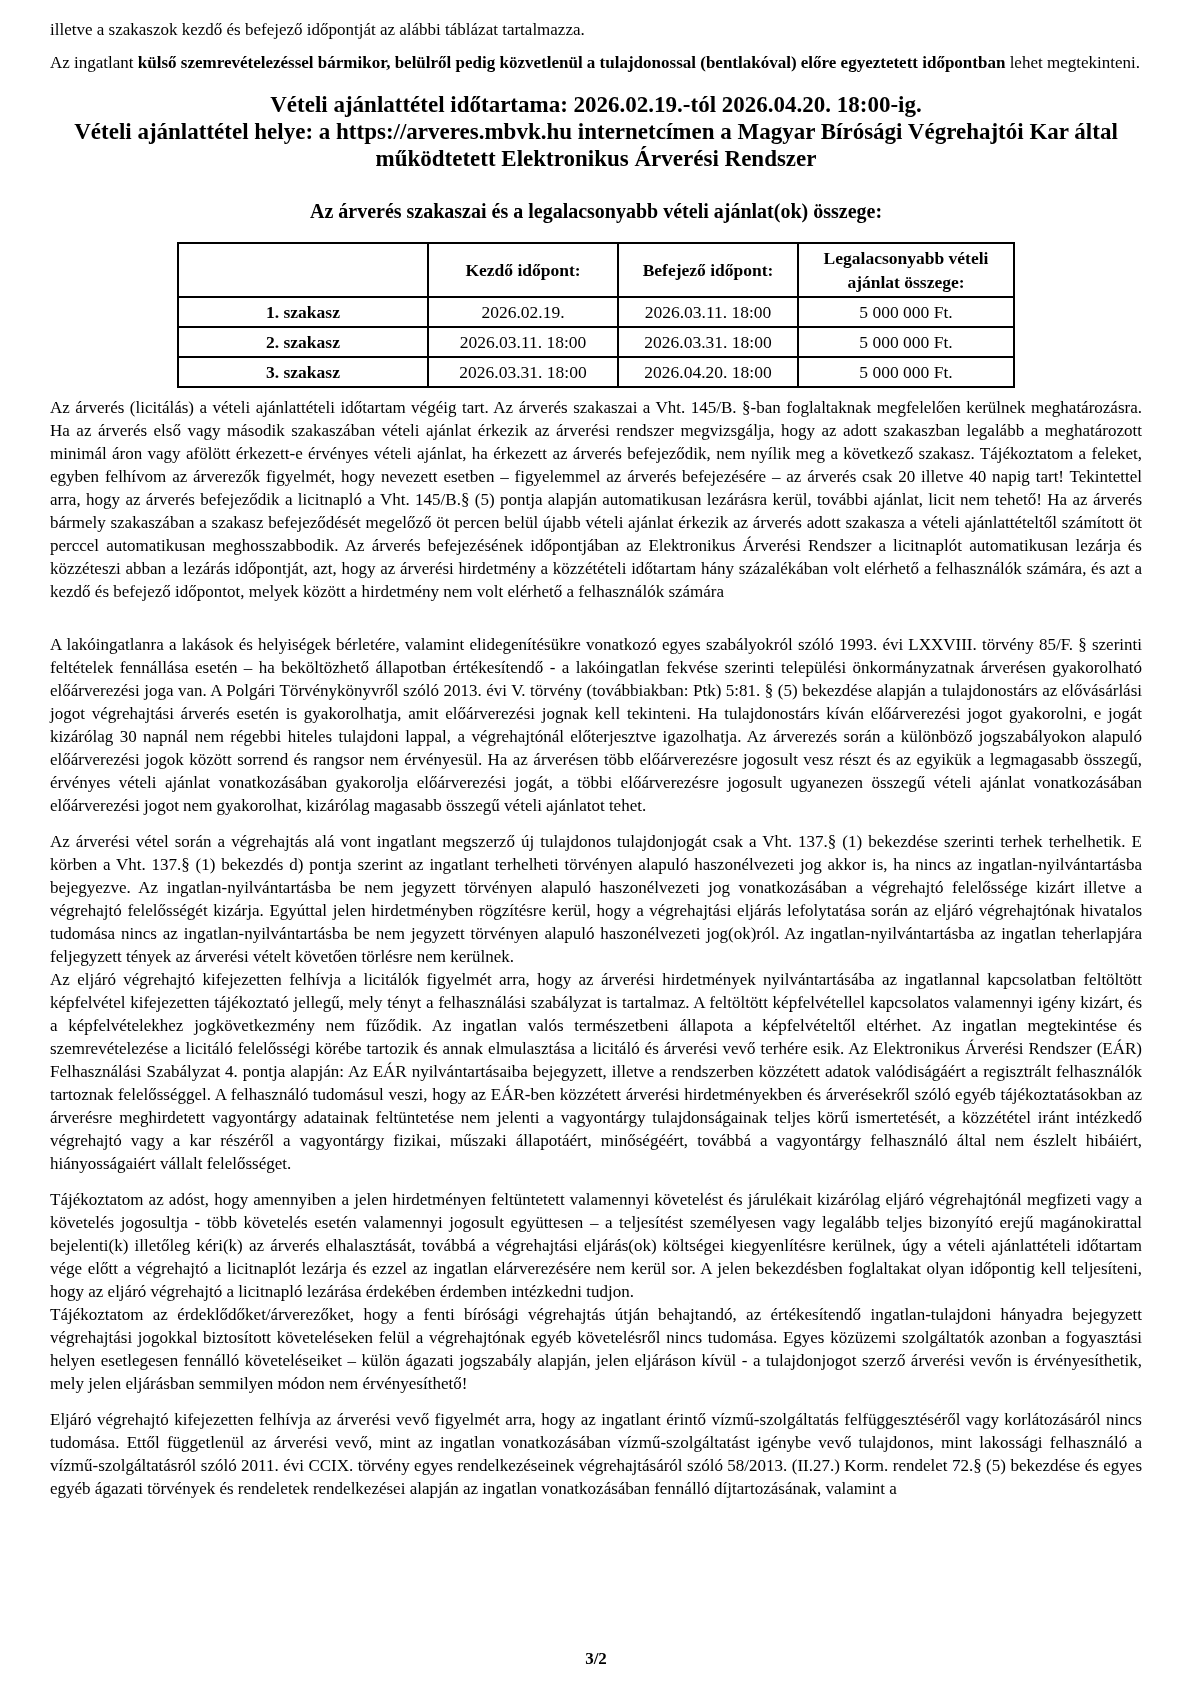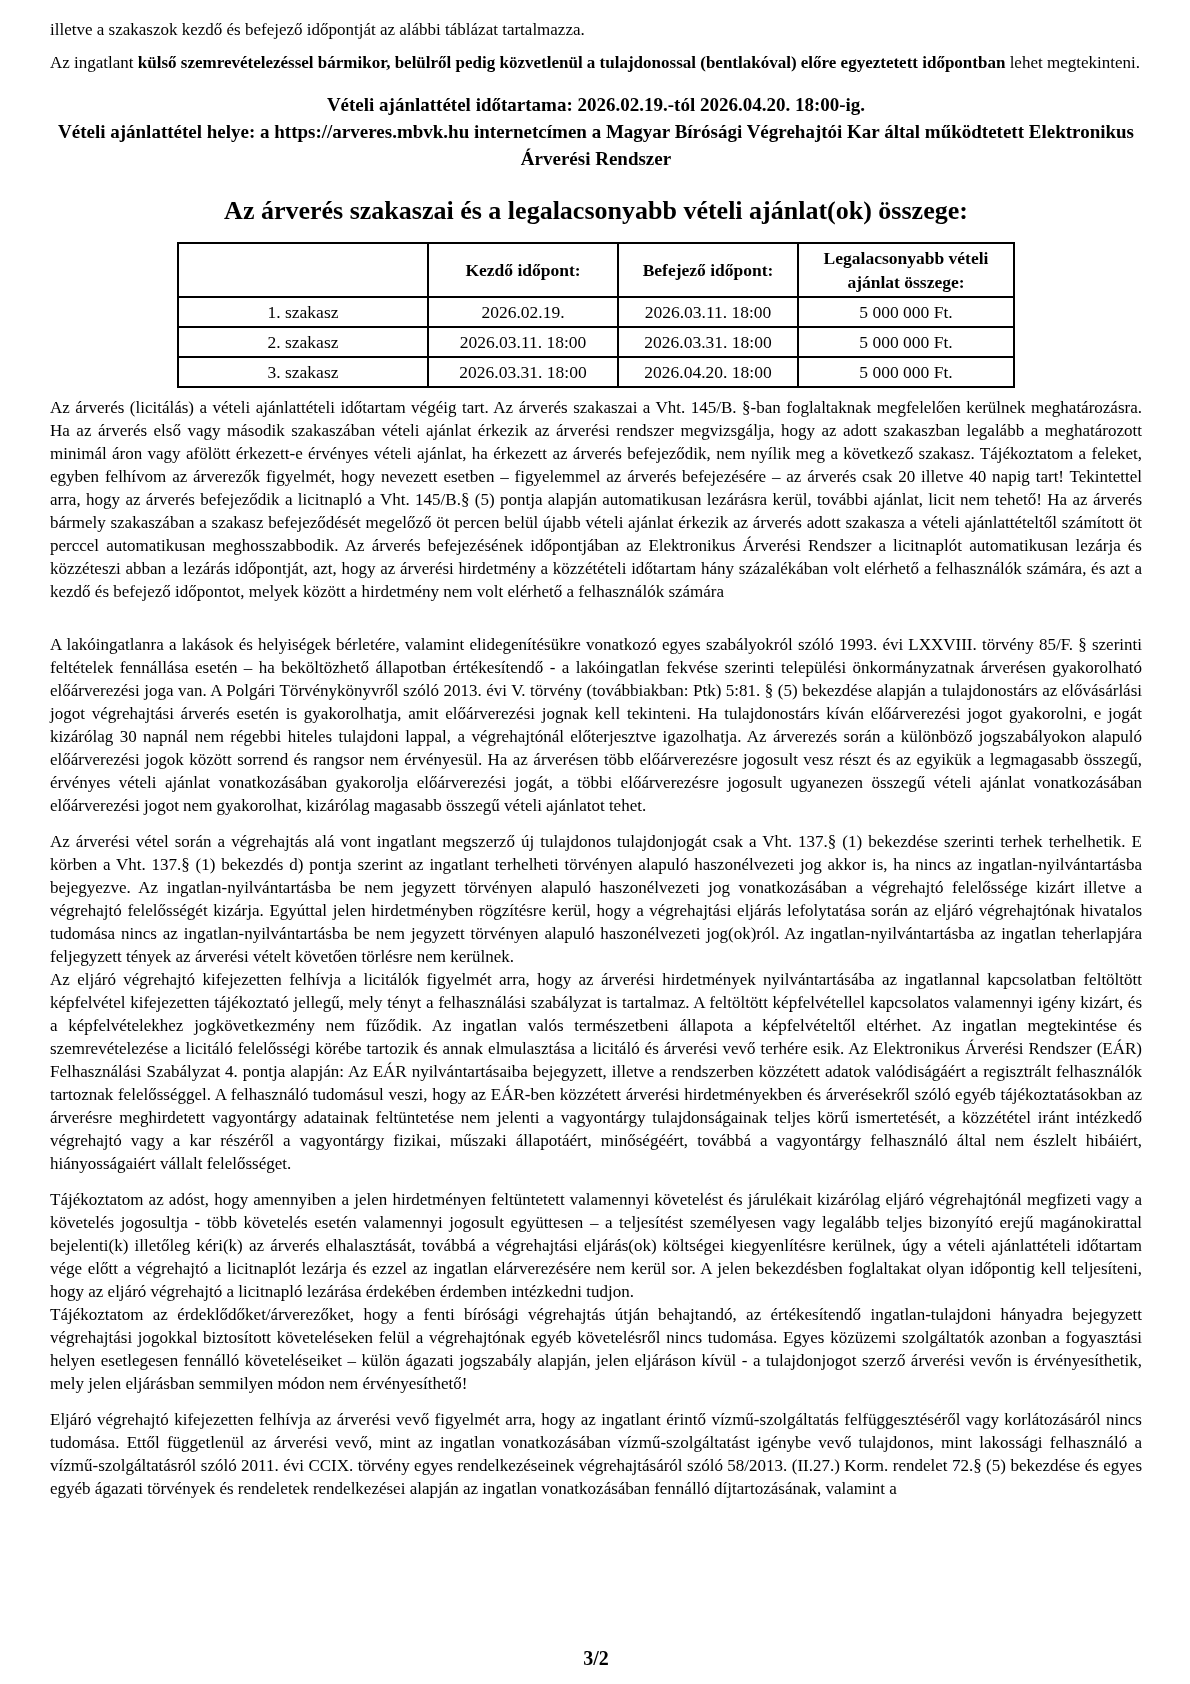--- a/index.html
+++ b/index.html
@@ -17,57 +17,57 @@
     display: flex;
     flex-direction: column;
   }
   p { margin: 0; text-align: justify; }
   .group { margin-bottom: 13px; }
   .tight  { margin-bottom: 0; }
   b, strong { font-weight: bold; }
   .heading-center {
     text-align: center;
     font-weight: bold;
-    font-size: 19px;
+    font-size: 23px;
     line-height: 27px;
     margin: 4px 0 16px 0;
   }
   .heading-center div { text-align: center; }
   .table-title {
     text-align: center;
     font-weight: bold;
-    font-size: 26px;
+    font-size: 20px;
     line-height: 26px;
     margin: 10px 0 18px 0;
   }
   table.stages {
     border-collapse: collapse;
     margin: 0 auto 8px auto;
     table-layout: fixed;
     width: 836px;
   }
   table.stages th, table.stages td {
     border: 2px solid #000;
     text-align: center;
     vertical-align: middle;
     font-size: 17.5px;
     line-height: 24px;
     padding: 2px 6px;
   }
   table.stages th { font-weight: bold; }
-  table.stages td.stage-name { font-weight: normal; }
+  table.stages td.stage-name { font-weight: bold; }
   .col-stage { width: 250px; }
   .col-start { width: 190px; }
   .col-end   { width: 180px; }
   .col-price { width: 216px; }
   .footer {
     margin-top: auto;
     text-align: center;
     font-weight: bold;
-    font-size: 20px;
+    font-size: 17px;
   }
 </style>
 </head>
 <body>
 
 <div class="group tight">
   <p>illetve a szakaszok kezdő és befejező időpontját az alábbi táblázat tartalmazza.</p>
 </div>
 
 <div class="group" style="margin-top:10px">

